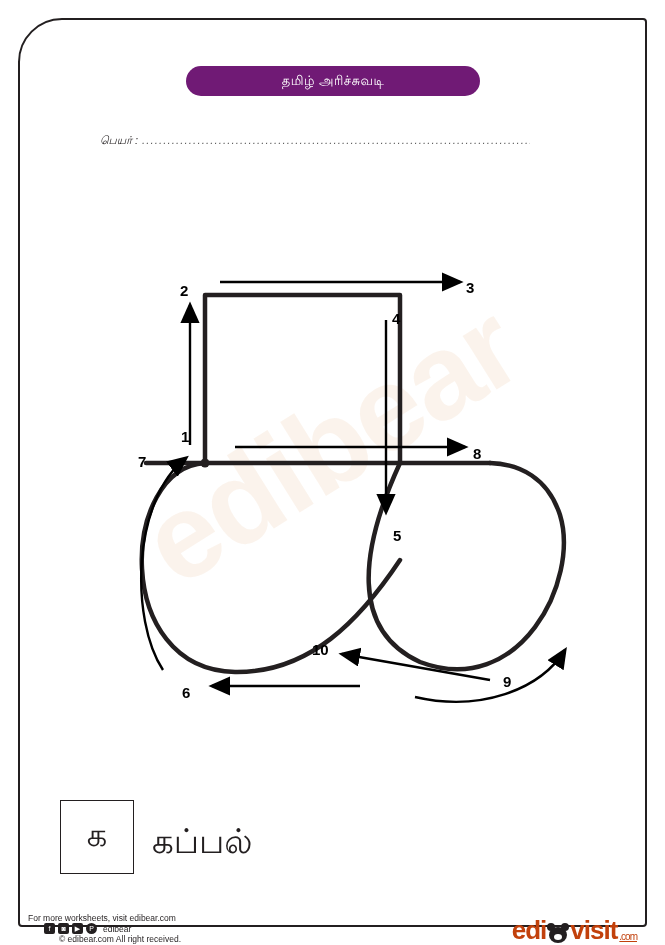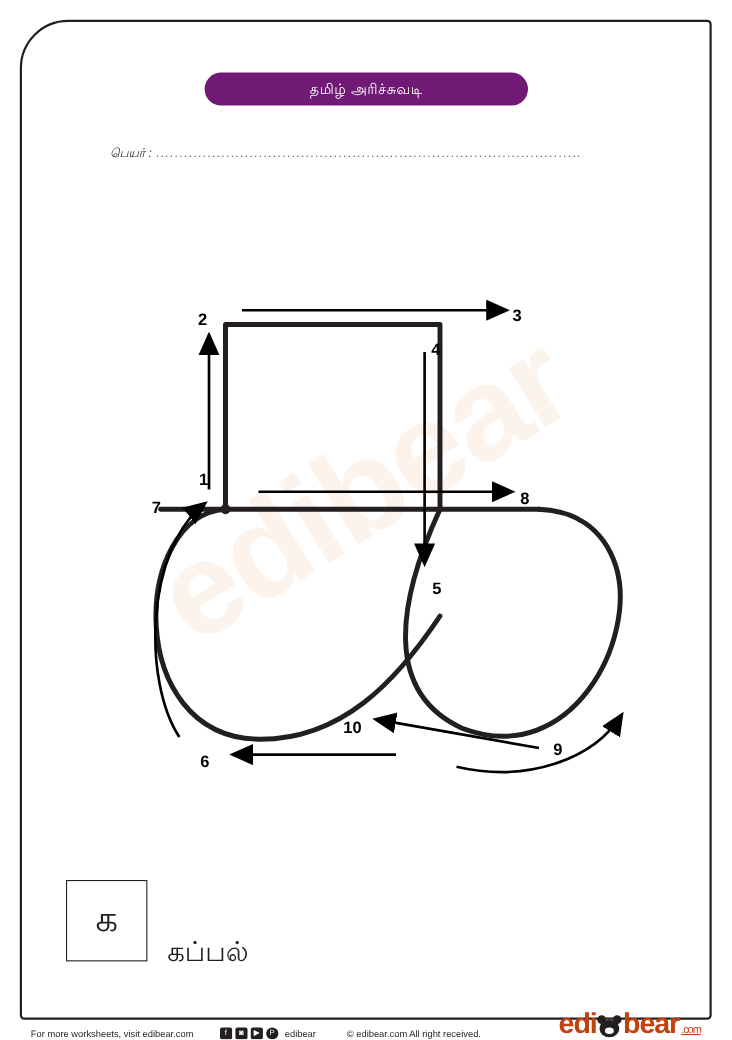--- a/index.html
+++ b/index.html
@@ -118,35 +118,36 @@
     border: 1.5px solid #231f20;
     display: flex;
     align-items: center;
     justify-content: center;
     font-size: 32px;
     color: #231f20;
   }
   .letter-word {
     position: absolute;
     left: 152px;
-    top: 852px;
-    font-size: 25px;
+    top: 822px;
+    font-size: 34px;
     color: #231f20;
   }
   
   .footer {
     position: absolute;
     left: 20px;
     top: 913px;
     width: 627px;
     height: 32px;
     display: flex;
-    align-items: flex-end;
+    align-items: flex-start;
     font-size: 8.5px;
     color: #231f20;
+    flex-direction: column;
   }
   .footer-left {
     margin-left: 8px;
     white-space: nowrap;
   }
   .footer-social {
     display: flex;
     align-items: center;
     margin-left: 24px;
     gap: 3px;
@@ -162,21 +163,21 @@
     align-items: center;
     justify-content: center;
     line-height: 1;
   }
   .soc.circle { border-radius: 50%; }
   .footer-handle {
     margin-left: 3px;
     font-size: 8.5px;
   }
   .footer-copy {
-    margin-left: 28px;
+    margin-left: 39px;
     white-space: nowrap;
   }
   .footer-logo {
     position: absolute;
     right: 10px;
     top: 2px;
     display: flex;
     align-items: flex-end;
     font-size: 26px;
     font-weight: bold;
@@ -282,21 +283,21 @@
 
     <span class="num" style="left:121px; top:178px;">1</span>
     <span class="num" style="left:120px; top:32px;">2</span>
     <span class="num" style="left:406px; top:29px;">3</span>
     <span class="num" style="left:332px; top:60px;">4</span>
     <span class="num" style="left:333px; top:277px;">5</span>
     <span class="num" style="left:122px; top:434px;">6</span>
     <span class="num" style="left:78px; top:203px;">7</span>
     <span class="num" style="left:413px; top:195px;">8</span>
     <span class="num" style="left:443px; top:423px;">9</span>
-    <span class="num" style="left:252px; top:403px;text-align:center;">10</span>
+    <span class="num" style="left:252px; top:391px;text-align:center;">10</span>
   </div>
 
   <div class="letter-box">
     <span>க</span>
   </div>
   <div class="letter-word">கப்பல்</div>
 
   <div class="footer">
     <span class="footer-left">For more worksheets, visit edibear.com</span>
     <span class="footer-social">
@@ -308,18 +309,18 @@
     </span>
     <span class="footer-copy">© edibear.com  All right received.</span>
     <span class="footer-logo">
       <span>edi</span>
       <span class="bear-ico">
         <span class="ear-l"></span>
           <span class="ear-r"></span>
           <span class="head"></span>
           <span class="muzzle"></span>
       </span>
-      <span>bear</span>
+      <span>visit</span>
       <span class="dotcom">.com</span>
     </span>
   </div>
 
 </div>
 
 </body></html>

